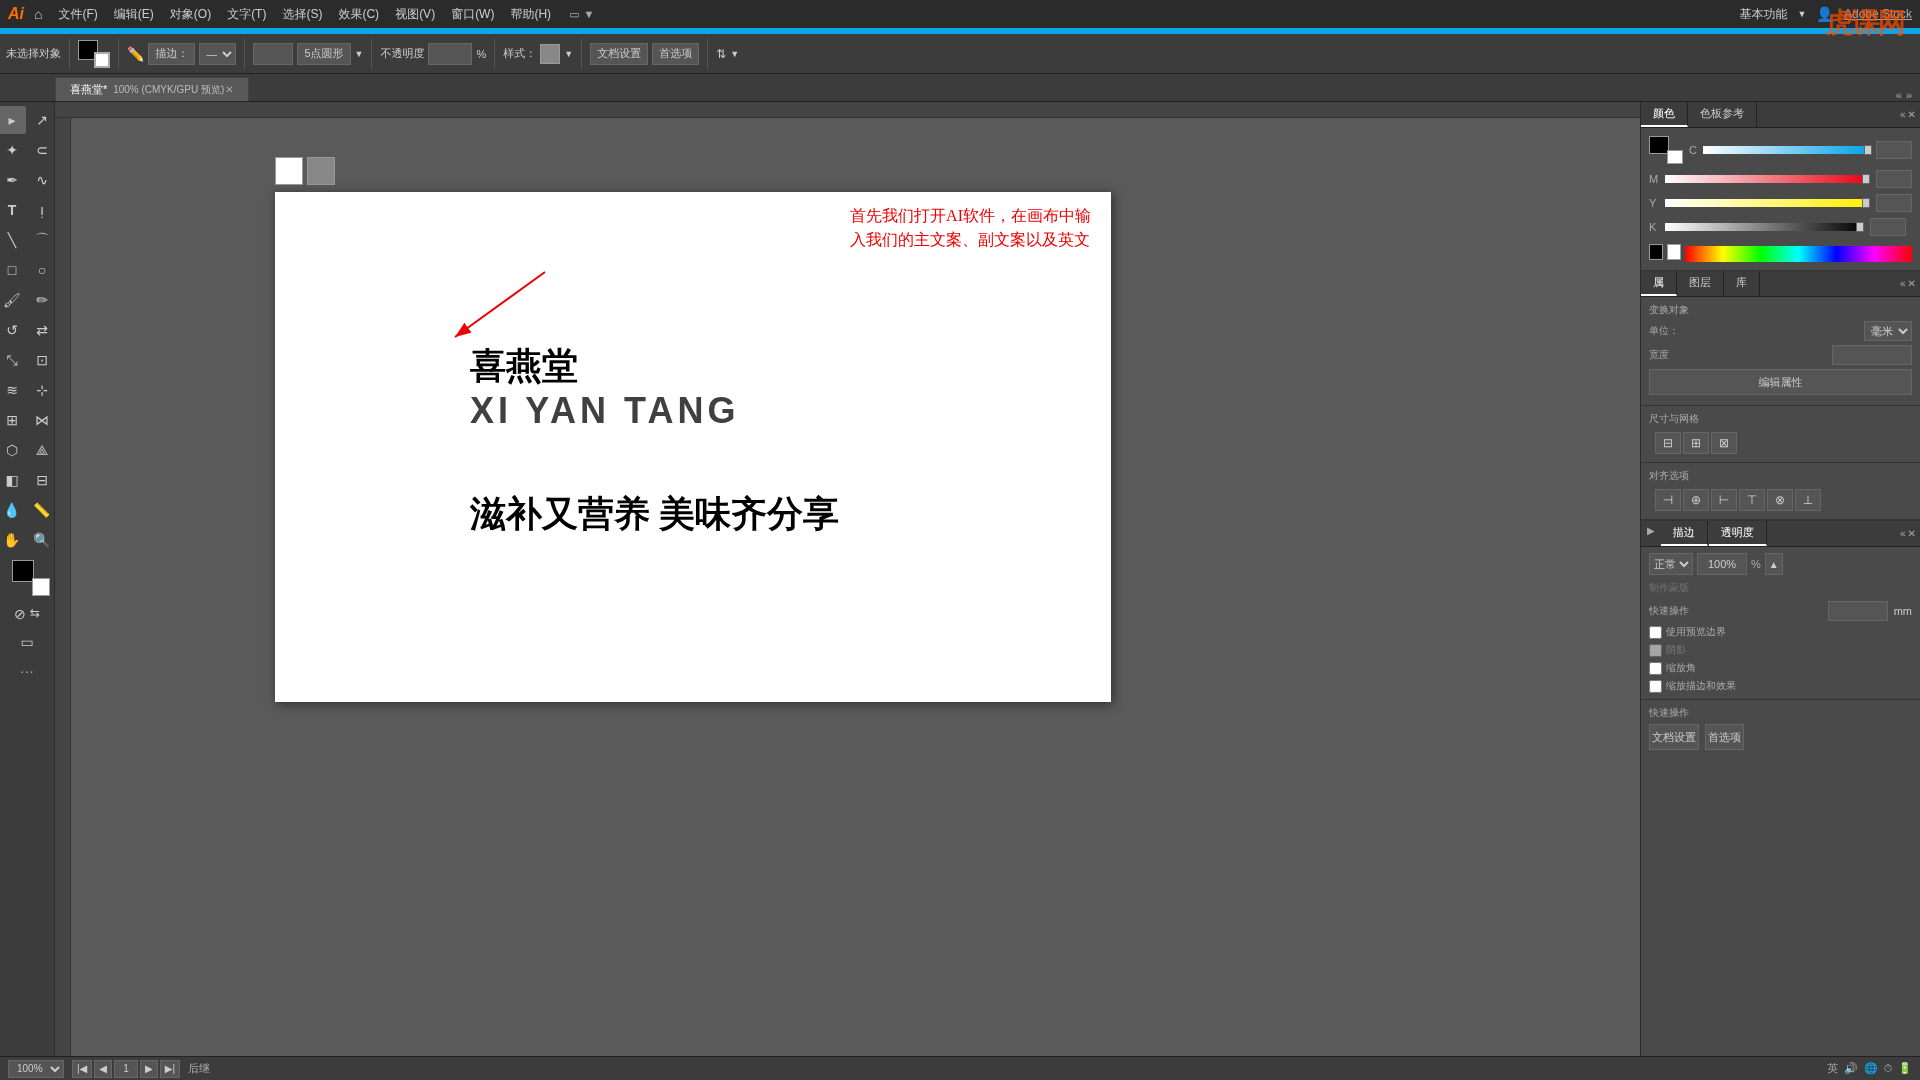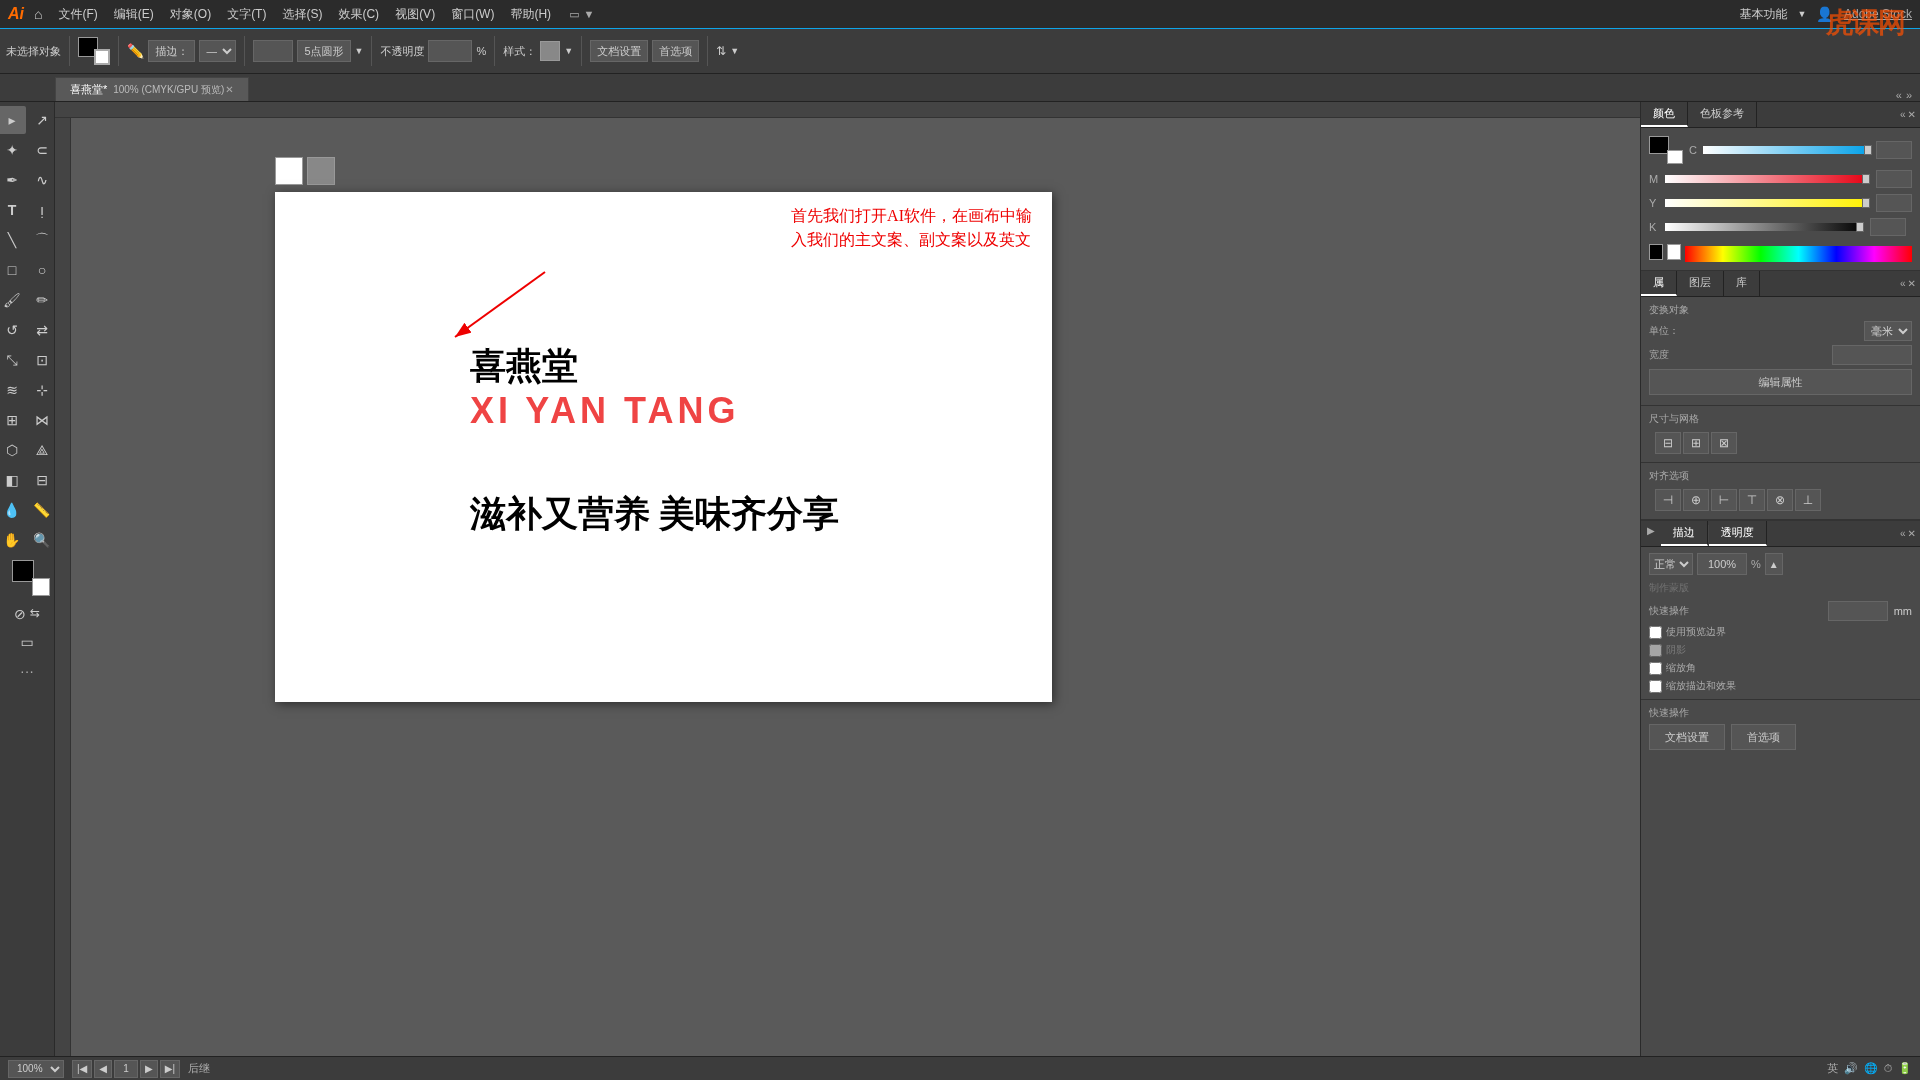--- a/index.html
+++ b/index.html
@@ -45,21 +45,21 @@
 
     
     #toolbar {
       background: #3c3c3c;
       height: 46px;
       display: flex;
       align-items: center;
       padding: 0 6px;
       gap: 4px;
       flex-shrink: 0;
-      border-top: 1px solid #0ea5e9;
+      border-top: 6px solid #0ea5e9;
       border-bottom: 1px solid #222;
     }
     .toolbar-label { color: #ccc; font-size: 11px; white-space: nowrap; }
     .toolbar-btn {
       background: #555;
       border: 1px solid #666;
       color: #ccc;
       font-size: 11px;
       padding: 2px 6px;
       height: 22px;
@@ -204,21 +204,21 @@
       background: #444;
       border-right: 1px solid #333;
       z-index: 10;
     }
 
     
     #artboard {
       position: absolute;
       top: 90px;
       left: 220px;
-      width: 777px;
+      width: 836px;
       height: 510px;
       background: #fff;
       box-shadow: 2px 2px 10px rgba(0,0,0,0.5);
     }
 
     
     #color-swatches-bar {
       position: absolute;
       top: 55px;
       left: 220px;
@@ -261,21 +261,21 @@
       font-weight: 900;
       color: #000;
       font-family: '黑体', SimHei, sans-serif;
     }
     .main-title-en {
       position: absolute;
       top: 198px;
       left: 195px;
       font-size: 36px;
       font-weight: 900;
-      color: #ef4444;
+      color: #404040;
       letter-spacing: 4px;
       font-family: Arial, sans-serif;
     }
     .sub-text-1 {
       position: absolute;
       top: 248px;
       left: 195px;
       font-size: 36px;
       font-weight: 900;
       color: #000;
@@ -468,21 +468,21 @@
       font-size: 28px;
       font-weight: bold;
       letter-spacing: -2px;
     }
 
     .big-btn {
       background: #555;
       border: 1px solid #666;
       color: #ccc;
       font-size: 11px;
-      padding: 4px 15px;
+      padding: 4px 2px;
       cursor: pointer;
       height: 26px;
     }
 
     .quick-ops {
       padding: 6px 8px;
     }
     .quick-row {
       display: flex;
       gap: 6px;

